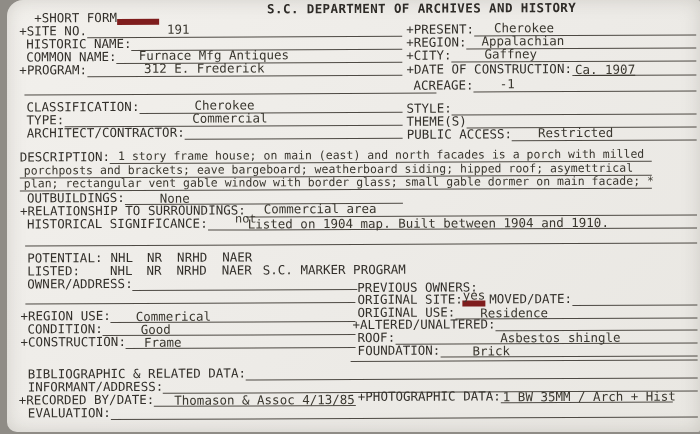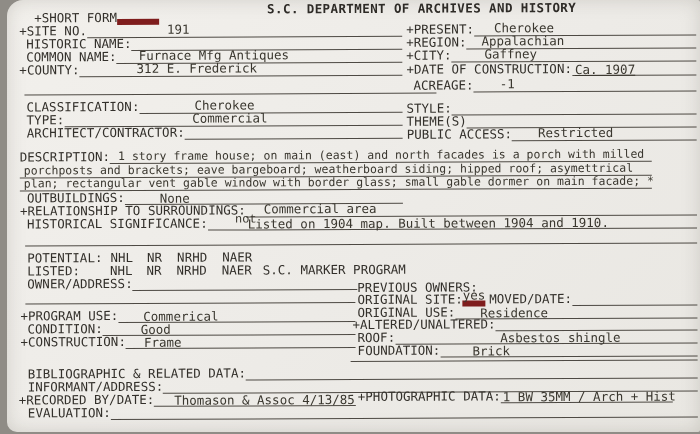--- a/index.html
+++ b/index.html
@@ -39,21 +39,21 @@
     </div>
     <div class="row" style="left:27px;top:36px;width:376px;">
       <span class="lbl">HISTORIC NAME:</span>
       <span class="fill"><span class="v"></span></span>
     </div>
     <div class="row" style="left:27px;top:49px;width:376px;">
       <span class="lbl">COMMON NAME:</span>
       <span class="fill"><span class="v" style="padding-left:22px;">Furnace Mfg Antiques</span></span>
     </div>
     <div class="row" style="left:20px;top:62px;width:383px;">
-      <span class="lbl">+COUNTY:</span>
+      <span class="lbl">+PROGRAM:</span>
       <span class="fill"><span class="v" style="padding-left:57px;">312 E. Frederick</span></span>
     </div>
 
     <div class="row" style="left:407px;top:23px;width:290px;">
       <span class="lbl">+PRESENT:</span>
       <span class="fill"><span class="v" style="padding-left:20px;">Cherokee</span></span>
     </div>
     <div class="row" style="left:407px;top:36px;width:290px;">
       <span class="lbl">+REGION:</span>
       <span class="fill"><span class="v" style="padding-left:15px;">Appalachian</span></span>
@@ -167,21 +167,21 @@
       <span class="lbl">ROOF:</span>
       <span class="fill"><span class="v low" style="padding-left:105px;">Asbestos shingle</span></span>
     </div>
     <div class="row" style="left:357px;top:344px;width:340px;">
       <span class="lbl">FOUNDATION:</span>
       <span class="fill"><span class="v low" style="padding-left:32px;">Brick</span></span>
     </div>
 
     <div class="hr" style="left:25px;top:302px;width:330px;"></div>
     <div class="row" style="left:20px;top:308px;width:335px;">
-      <span class="lbl">+PROGRAM USE:</span>
+      <span class="lbl">+REGION USE:</span>
       <span class="fill"><span class="v low" style="padding-left:25px;">Commerical</span></span>
     </div>
     <div class="row" style="left:27px;top:321px;width:328px;">
       <span class="lbl">CONDITION:</span>
       <span class="fill"><span class="v low" style="padding-left:38px;">Good</span></span>
     </div>
     <div class="row" style="left:20px;top:334px;width:335px;">
       <span class="lbl">+CONSTRUCTION:</span>
       <span class="fill"><span class="v low" style="padding-left:18px;">Frame</span></span>
     </div>

